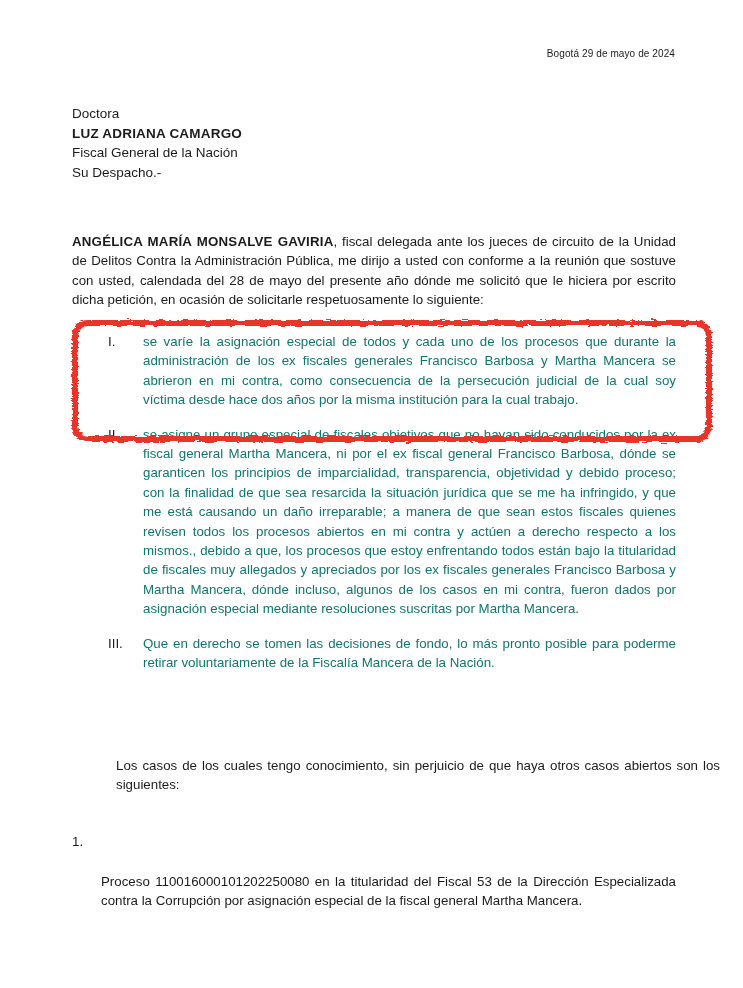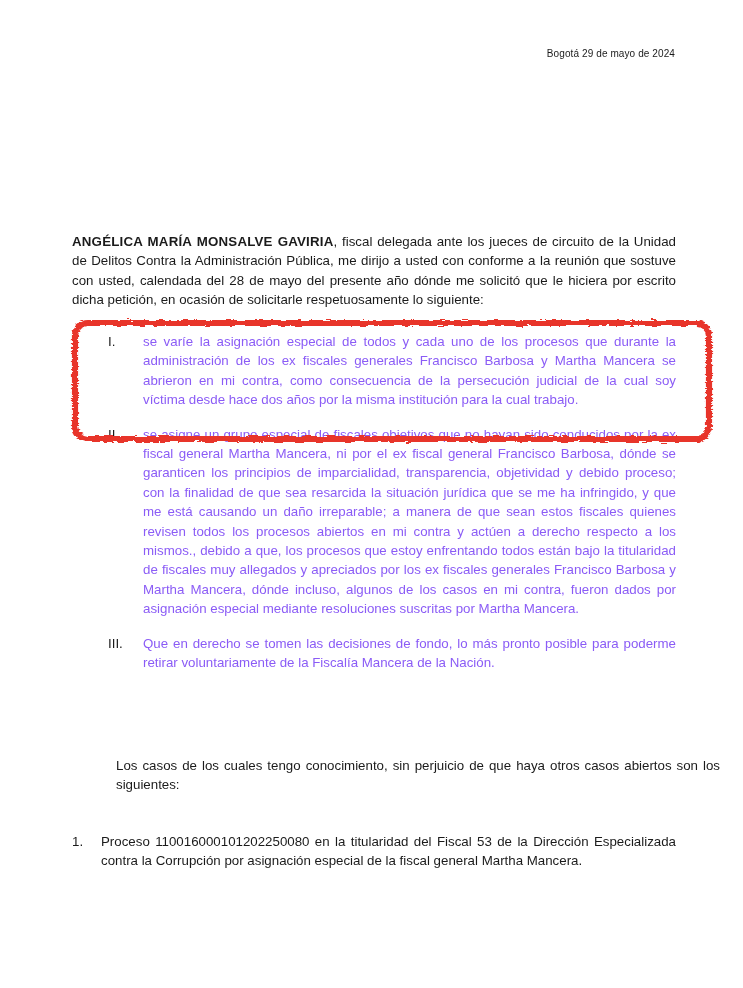--- a/index.html
+++ b/index.html
@@ -89,21 +89,21 @@
     font-size: 13.3px;
     line-height: 19.4px;
     color: #1b1b1b;
   }
   .roman-text {
     flex: 1 1 auto;
     font-size: 13.3px;
     line-height: 19.4px;
     text-align: justify;
     text-justify: inter-word;
-    color: #8b5cf6;
+    color: #0f766e;
   }
 
   
   .num-list {
     position: absolute;
     left: 72px;
     width: 604px;
     top: 832px;
   }
   .num-item {
@@ -118,20 +118,21 @@
     line-height: 19.4px;
     color: #1b1b1b;
   }
   .num-text {
     flex: 1 1 auto;
     font-size: 13.3px;
     line-height: 19.4px;
     text-align: justify;
     text-justify: inter-word;
     color: #1b1b1b;
+    margin-top: 40px;
   }
 
   
   .redbox {
     position: absolute;
     left: 70px;
     top: 318px;
     width: 644px;
     height: 126px;
     pointer-events: none;
@@ -143,20 +144,26 @@
     overflow: visible;
   }
 </style>
 </head>
 <body>
 
 <div class="page">
 
   <div class="date-line">Bogotá 29 de mayo de 2024</div>
 
+  <div class="addressee">
+    <div>Doctora</div>
+    <div class="strong">LUZ ADRIANA CAMARGO</div>
+    <div>Fiscal General de la Nación</div>
+    <div>Su Despacho.-</div>
+  </div>
 
   <div class="body-col" id="intro-para">
     <p class="para"><b>ANGÉLICA MARÍA MONSALVE GAVIRIA</b><span>, fiscal delegada ante los jueces de circuito de la Unidad de Delitos Contra la Administración Pública, me dirijo a usted con conforme a la reunión que sostuve con usted, calendada del 28 de mayo del presente año dónde me solicitó que le hiciera por escrito dicha petición, en ocasión de solicitarle respetuosamente lo siguiente:</span></p>
   </div>
 
   <div class="roman-list">
 
     <div class="roman-item">
       <div class="roman-marker">I.</div>
       <div class="roman-text">se varíe la asignación especial de todos y cada uno de los procesos que durante la administración de los ex fiscales generales Francisco Barbosa y  Martha Mancera se abrieron en mi contra, como consecuencia de la persecución judicial de la cual soy víctima desde hace dos años por la misma institución para la cual trabajo.</div>

